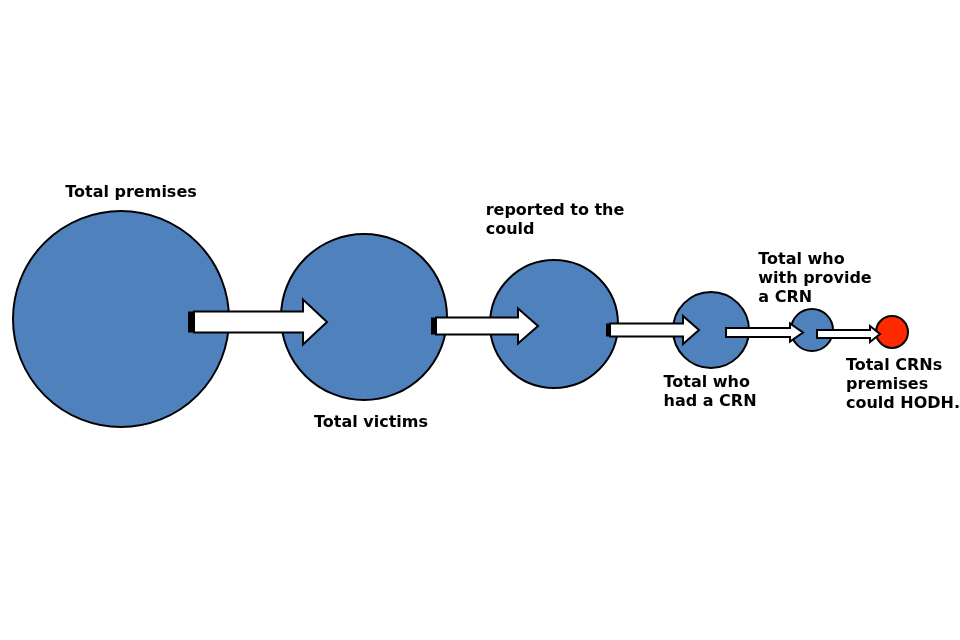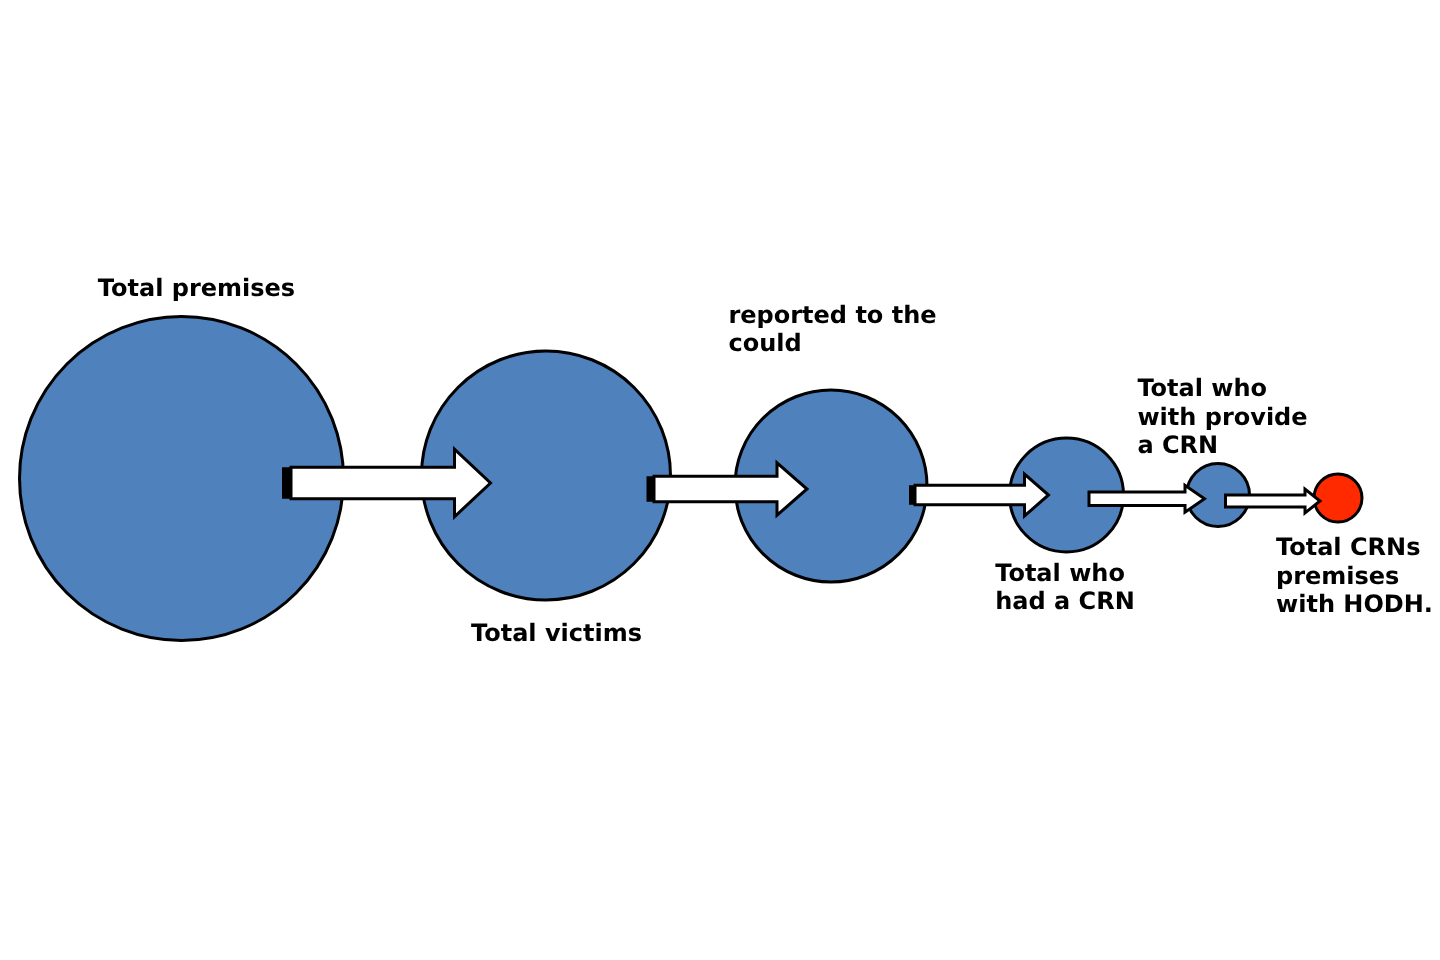--- a/index.html
+++ b/index.html
@@ -68,15 +68,15 @@
       <span>had a CRN</span>
     </div>
     <div class="lbl" style="left: 815px; top: 249px;">
       <span>Total who</span>
       <span>with provide</span>
       <span>a CRN</span>
     </div>
     <div class="lbl" style="left: 887px; top: 355px; margin-left: 16px;">
       <span>Total CRNs</span>
       <span>premises</span>
-      <span>with HODH.</span>
+      <span>could HODH.</span>
     </div>
   </div>
 
 </body></html>

